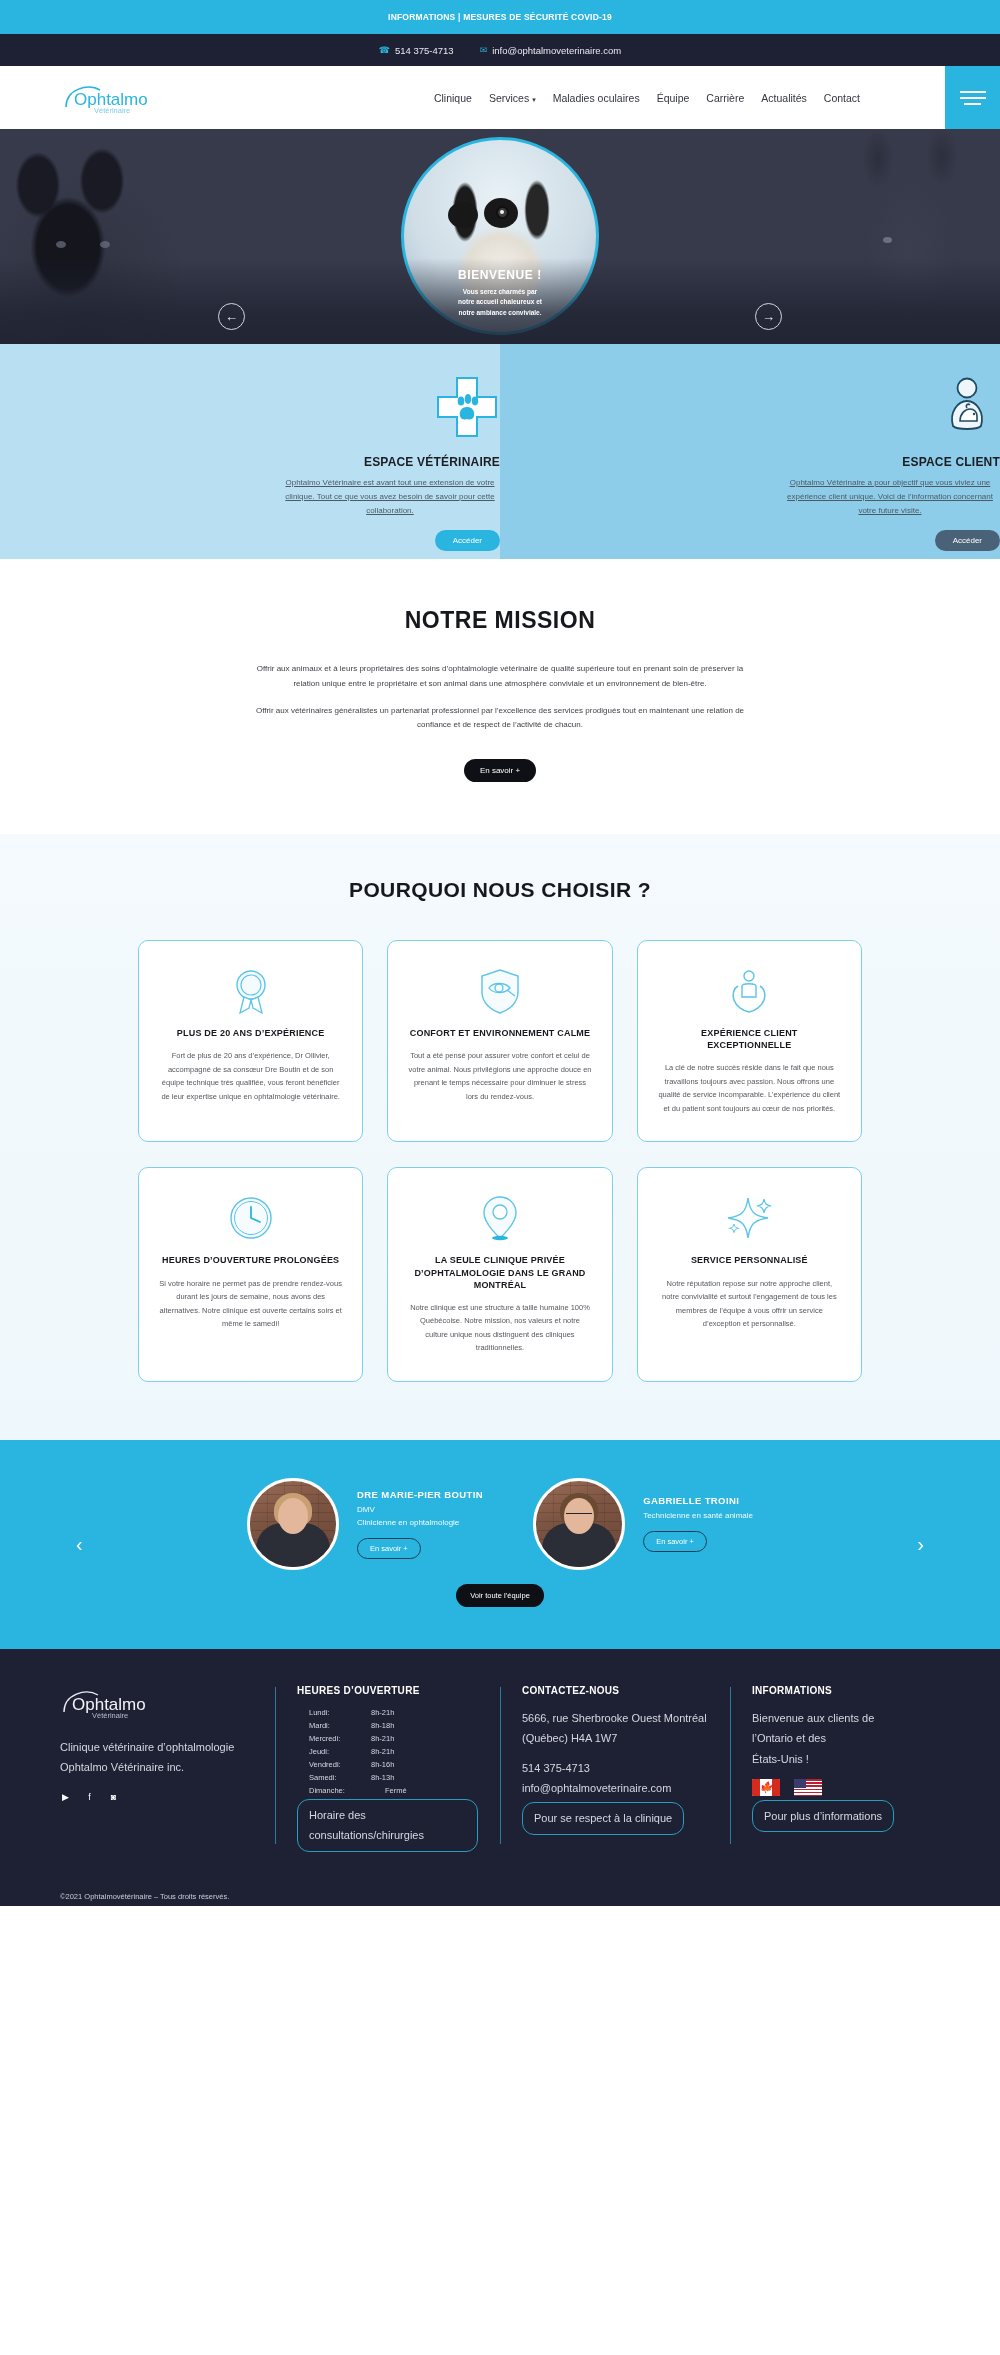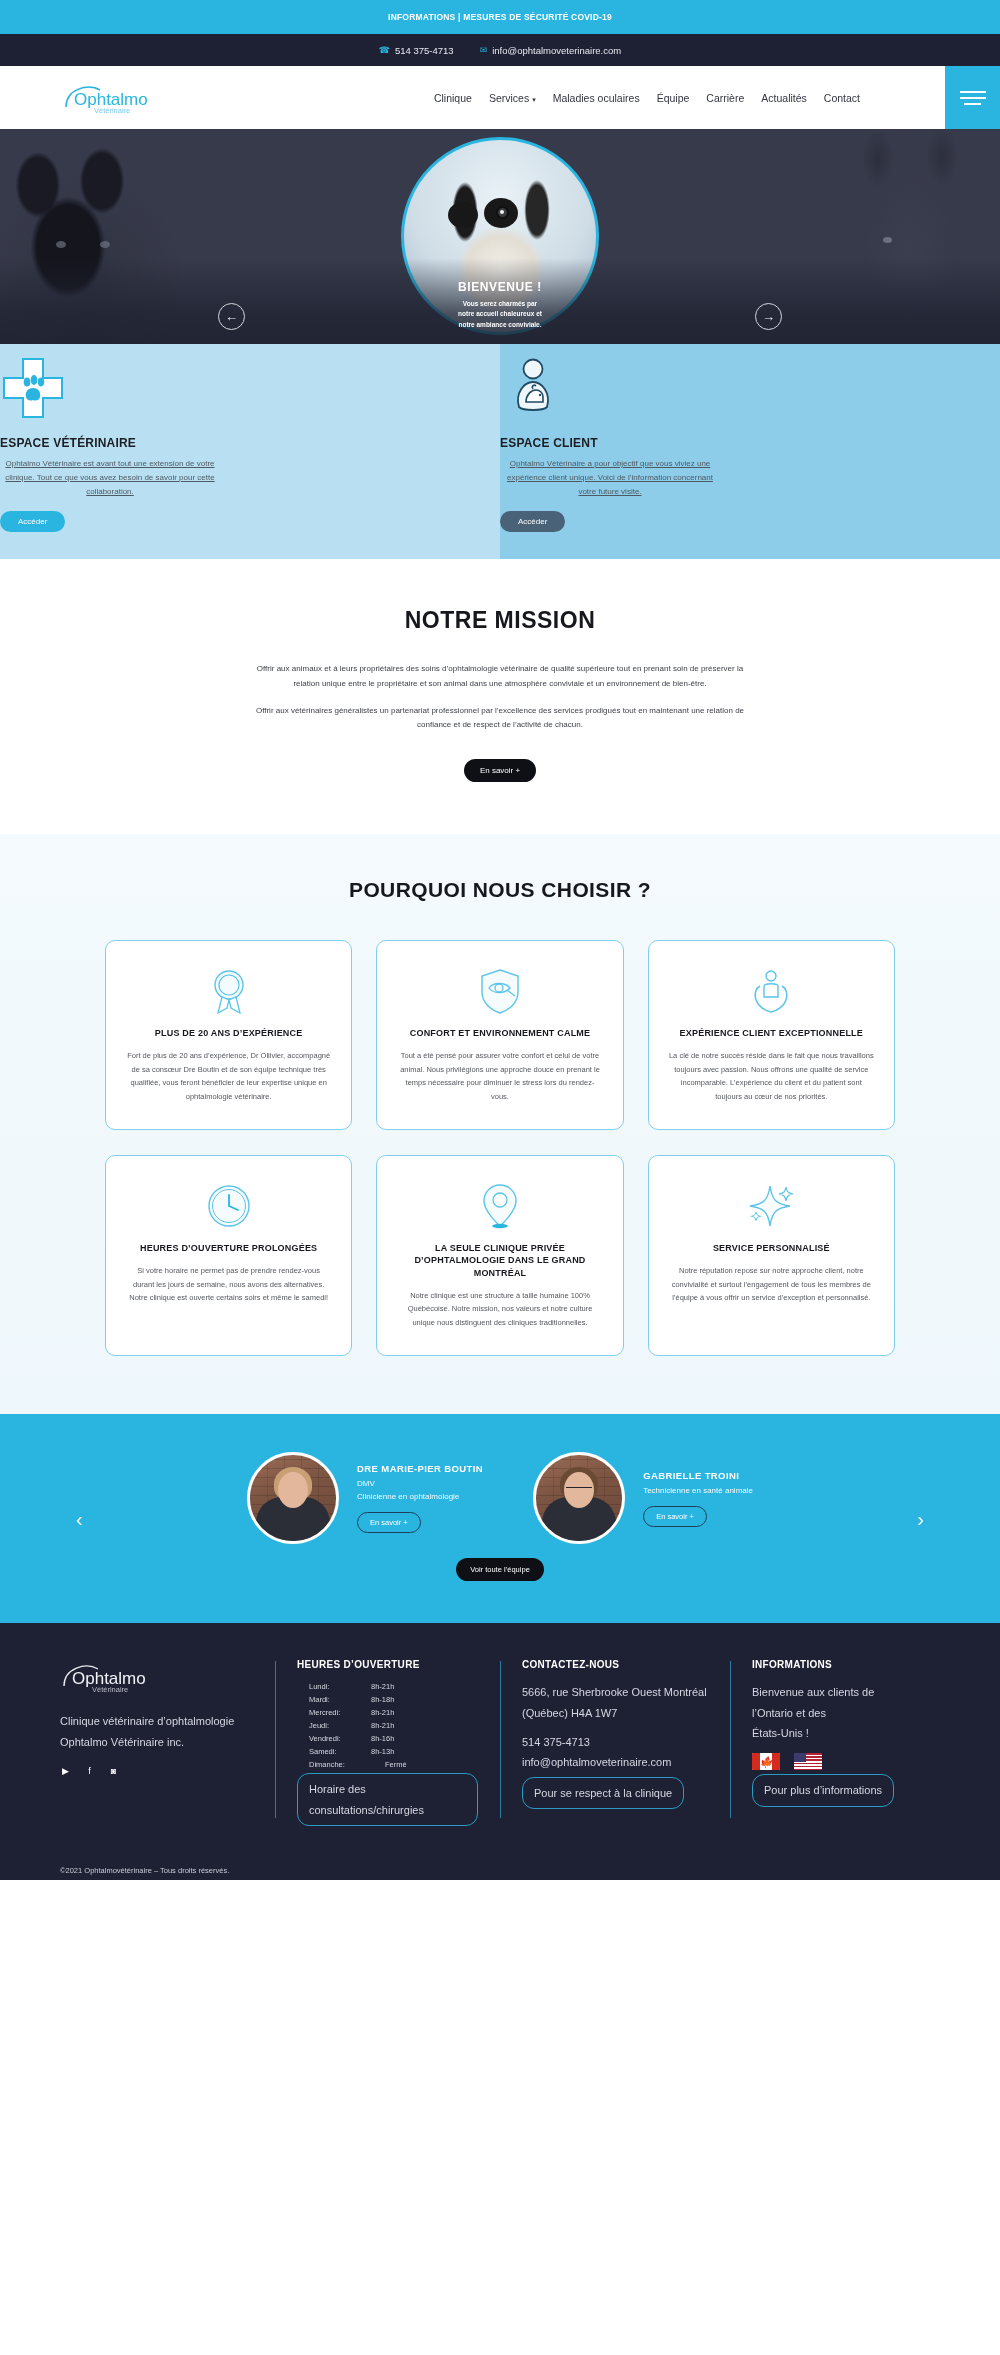--- a/index.html
+++ b/index.html
@@ -116,43 +116,43 @@
   }
   .hero .reye:after{
     content:''; position:absolute; left:2px; top:2px;
     width:4px;height:4px;border-radius:50%;background:#e9f2f7;
   }
   .hero .shade{
     position:absolute; left:0; right:0; bottom:0; height:86px;
     background:linear-gradient(180deg, rgba(30,33,48,0) 0%, rgba(30,33,48,.72) 65%, rgba(30,33,48,.85) 100%);
   }
   .hero .welcome{
-    position:absolute; left:0; right:0; bottom:14px;
+    position:absolute; left:0; right:0; bottom:26px;
     text-align:center; color:#fff;
   }
   .hero .welcome h2{
     font-size:12px; font-weight:bold; letter-spacing:.6px; margin-bottom:5px;
   }
   .hero .welcome p{
     font-size:6.5px; line-height:1.6; font-weight:bold;
   }
   .arrowbtn{
     position:absolute; top:50%; margin-top:66px; width:27px;height:27px;
     border:1.5px solid #d5d8de; border-radius:50%;
     display:flex;align-items:center;justify-content:center;
     color:#eceef2; font-size:13px; background:transparent;
   }
   .arrowbtn.left{ left:218px; }
   .arrowbtn.right{ right:218px; }
 
   
   .dual{ display:flex; height:215px; }
   .dual > div{
-    flex:1; display:flex; flex-direction:column; align-items:flex-start;
-    padding-top:6px; position:relative;
+    flex:1; display:flex; flex-direction:column; align-items:flex-end;
+    padding-top:25px; position:relative;
   }
   .dual .left{ background:#b9e0f2; }
   .dual .right{ background:#8ecdea; }
   .dual h3{
     font-size:12px; font-weight:bold; color:#1c1d22; letter-spacing:.2px;
     margin-top:10px; margin-bottom:7px; text-align:center;
   }
   .dual p{
     font-size:8px; line-height:1.75; color:#4e5a63; text-align:center;
     width:220px;
@@ -186,21 +186,21 @@
   
   .why{
     background:linear-gradient(180deg,#f4fafd 0%, #eef7fb 100%);
     padding:44px 0 58px;
   }
   .why h2{
     text-align:center; font-size:21px; font-weight:bold; color:#17181d;
     letter-spacing:.4px; margin-bottom:38px;
   }
   .grid{
-    width:790px; margin:0 auto; display:grid;
+    width:724px; margin:0 auto; display:grid;
     grid-template-columns:repeat(3,1fr); gap:25px 24px;
   }
   .card{
     background:#fff; border:1px solid #7fcfec; border-radius:10px;
     padding:22px 20px 26px; text-align:center;
     display:flex; flex-direction:column; align-items:center;
   }
   .card .cicon{ height:56px; display:flex;align-items:center;justify-content:center;}
   .card h4{
     font-size:9px; font-weight:bold; color:#17181d; letter-spacing:.2px;

